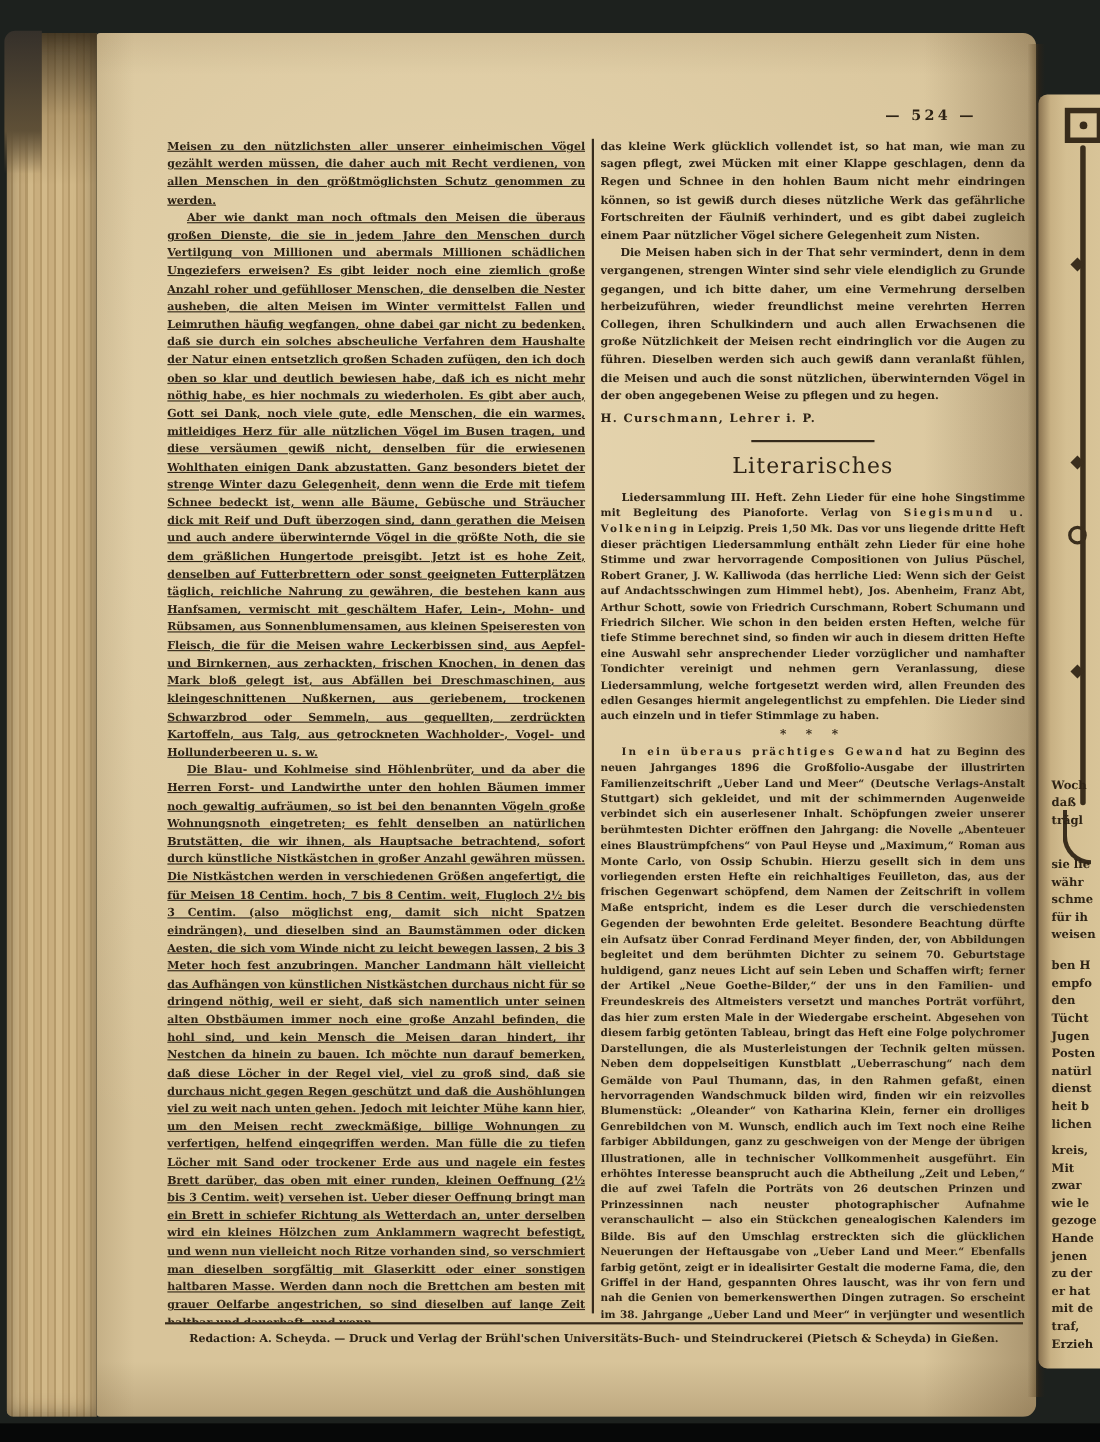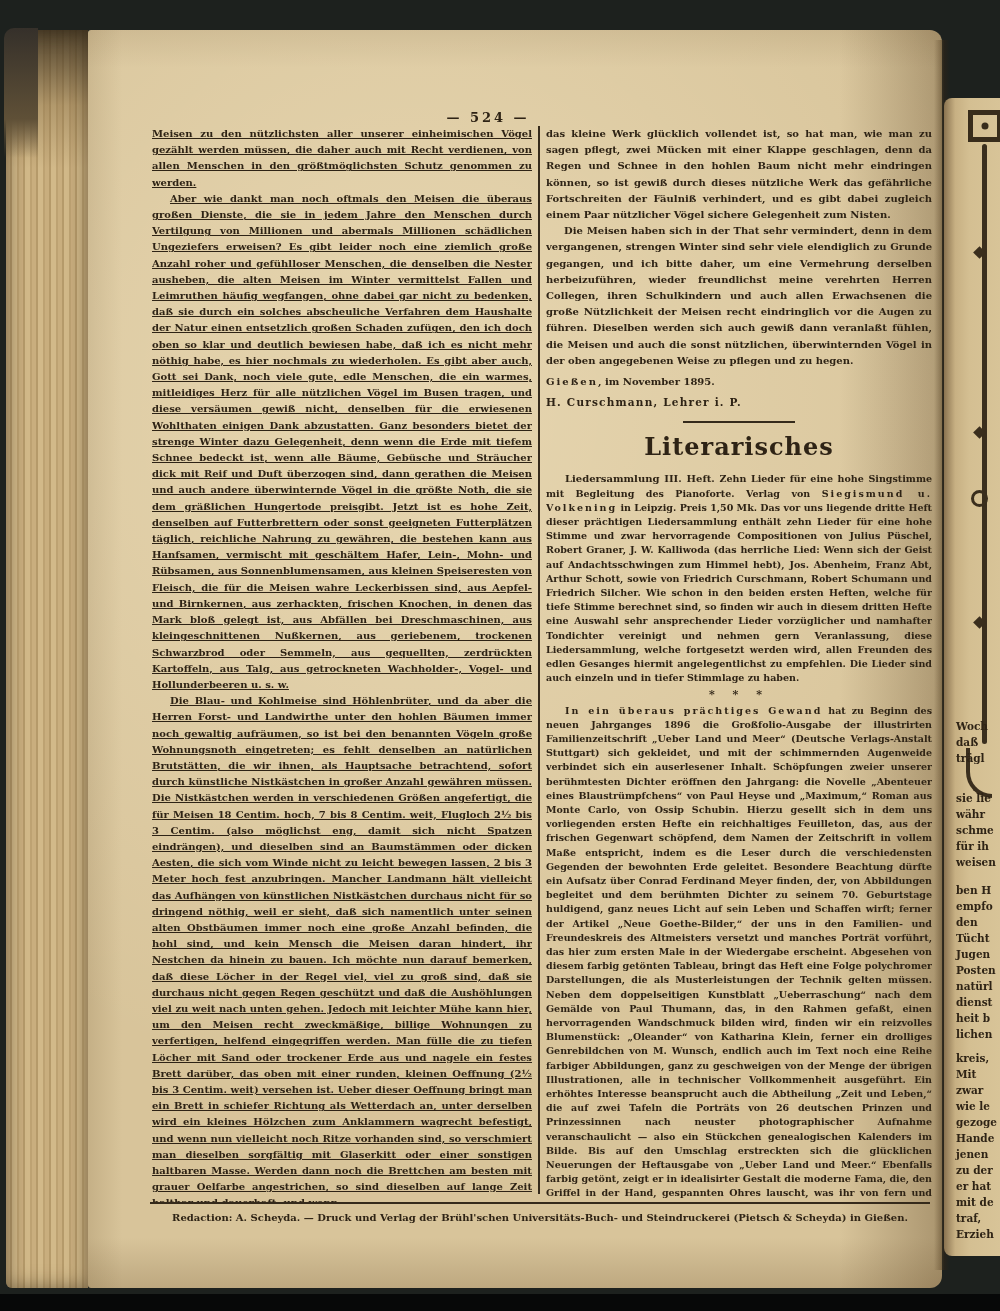--- a/index.html
+++ b/index.html
@@ -33,50 +33,50 @@
       linear-gradient(90deg, rgba(120,95,55,.20) 0, rgba(0,0,0,0) 4%, rgba(0,0,0,0) 88%, rgba(95,72,40,.38) 100%),
       linear-gradient(180deg, rgba(110,85,50,.15) 0, rgba(0,0,0,0) 3%, rgba(0,0,0,0) 96%, rgba(110,85,50,.25) 100%);
     border-radius:3px 12px 12px 3px;
     color:#2e2315;
   }
   .crease{
     position:absolute;left:934px;top:40px;width:16px;height:1230px;
     background:linear-gradient(90deg, rgba(0,0,0,0), rgba(90,70,40,.45) 45%, rgba(45,36,24,.6) 65%, rgba(0,0,0,0));
   }
   .next-page{
-    position:absolute;left:944px;top:98px;width:56px;height:1158px;
+    position:absolute;left:944px;top:86px;width:56px;height:1158px;
     background:linear-gradient(90deg,#8a7350,#c7b083 20%,#d4bf92 45%,#d8c498 100%);
     border-radius:8px 0 0 8px;overflow:hidden;
     color:#2e2315;
   }
   .bottom-band{position:absolute;left:0;top:1294px;width:1000px;height:17px;background:#070808;}
 
   
   .pageno{
-    position:absolute;top:80px;left:0;width:800px;text-align:center;
+    position:absolute;top:68px;left:0;width:800px;text-align:right;
     font-size:13px;font-weight:bold;letter-spacing:3px;
   }
   .cols{
     position:absolute;left:64px;top:96px;width:782px;height:1076px;
     display:flex;overflow:hidden;
   }
   .col{overflow:hidden;}
   .col-left{width:380px;margin-right:6px;text-decoration:underline;}
   .divider{width:2px;background:#352a1b;margin-right:6px;height:1068px;}
   .col-right{width:386px;}
 
   p{margin:0;text-align:justify;font-size:10px;line-height:16.2px;font-weight:bold;text-indent:1.8em;}
   p.cont{text-indent:0;}
 
   .dateline{text-align:left;text-indent:2.6em;margin-top:5px;}
   .sperr{letter-spacing:2px;}
   .signature{text-align:left;padding-right:26px;margin-top:4px;letter-spacing:1.2px;font-size:10.5px;}
   .sig-rule{width:112px;height:2px;background:#352a1b;margin:11px auto 9px;}
   .lit-heading{
-    font-size:24px;margin:0 0 11px;text-align:center;font-weight:bold;
+    font-size:20px;margin:0 0 11px;text-align:center;font-weight:normal;
     font-family:"DejaVu Serif",serif;letter-spacing:1px;
   }
   .review{font-size:9.5px;line-height:14.2px;text-indent:2em;}
   .review .lead{font-size:10px;}
   .asterism{text-align:center;font-size:11px;line-height:15px;letter-spacing:7px;font-weight:bold;margin:1px 0 2px;}
 
   .footer{
     position:absolute;left:62px;top:1172px;width:780px;
     border-top:2px solid #352a1b;padding-top:8px;
     text-align:center;font-size:10px;font-weight:bold;
@@ -115,21 +115,20 @@
         <p>Aber wie dankt man noch oftmals den Meisen die überaus großen Dienste, die sie in jedem Jahre den Menschen durch Vertilgung von Millionen und abermals Millionen schädlichen Ungeziefers erweisen? Es gibt leider noch eine ziemlich große Anzahl roher und gefühlloser Menschen, die denselben die Nester ausheben, die alten Meisen im Winter vermittelst Fallen und Leimruthen häufig wegfangen, ohne dabei gar nicht zu bedenken, daß sie durch ein solches abscheuliche Verfahren dem Haushalte der Natur einen entsetzlich großen Schaden zufügen, den ich doch oben so klar und deutlich bewiesen habe, daß ich es nicht mehr nöthig habe, es hier nochmals zu wiederholen. Es gibt aber auch, Gott sei Dank, noch viele gute, edle Menschen, die ein warmes, mitleidiges Herz für alle nützlichen Vögel im Busen tragen, und diese versäumen gewiß nicht, denselben für die erwiesenen Wohlthaten einigen Dank abzustatten. Ganz besonders bietet der strenge Winter dazu Gelegenheit, denn wenn die Erde mit tiefem Schnee bedeckt ist, wenn alle Bäume, Gebüsche und Sträucher dick mit Reif und Duft überzogen sind, dann gerathen die Meisen und auch andere überwinternde Vögel in die größte Noth, die sie dem gräßlichen Hungertode preisgibt. Jetzt ist es hohe Zeit, denselben auf Futterbrettern oder sonst geeigneten Futterplätzen täglich, reichliche Nahrung zu gewähren, die bestehen kann aus Hanfsamen, vermischt mit geschältem Hafer, Lein-, Mohn- und Rübsamen, aus Sonnenblumensamen, aus kleinen Speiseresten von Fleisch, die für die Meisen wahre Leckerbissen sind, aus Aepfel- und Birnkernen, aus zerhackten, frischen Knochen, in denen das Mark bloß gelegt ist, aus Abfällen bei Dreschmaschinen, aus kleingeschnittenen Nußkernen, aus geriebenem, trockenen Schwarzbrod oder Semmeln, aus gequellten, zerdrückten Kartoffeln, aus Talg, aus getrockneten Wachholder-, Vogel- und Hollunderbeeren u. s. w.</p>
         <p>Die Blau- und Kohlmeise sind Höhlenbrüter, und da aber die Herren Forst- und Landwirthe unter den hohlen Bäumen immer noch gewaltig aufräumen, so ist bei den benannten Vögeln große Wohnungsnoth eingetreten; es fehlt denselben an natürlichen Brutstätten, die wir ihnen, als Hauptsache betrachtend, sofort durch künstliche Nistkästchen in großer Anzahl gewähren müssen. Die Nistkästchen werden in verschiedenen Größen angefertigt, die für Meisen 18 Centim. hoch, 7 bis 8 Centim. weit, Flugloch 2½ bis 3 Centim. (also möglichst eng, damit sich nicht Spatzen eindrängen), und dieselben sind an Baumstämmen oder dicken Aesten, die sich vom Winde nicht zu leicht bewegen lassen, 2 bis 3 Meter hoch fest anzubringen. Mancher Landmann hält vielleicht das Aufhängen von künstlichen Nistkästchen durchaus nicht für so dringend nöthig, weil er sieht, daß sich namentlich unter seinen alten Obstbäumen immer noch eine große Anzahl befinden, die hohl sind, und kein Mensch die Meisen daran hindert, ihr Nestchen da hinein zu bauen. Ich möchte nun darauf bemerken, daß diese Löcher in der Regel viel, viel zu groß sind, daß sie durchaus nicht gegen Regen geschützt und daß die Aushöhlungen viel zu weit nach unten gehen. Jedoch mit leichter Mühe kann hier, um den Meisen recht zweckmäßige, billige Wohnungen zu verfertigen, helfend eingegriffen werden. Man fülle die zu tiefen Löcher mit Sand oder trockener Erde aus und nagele ein festes Brett darüber, das oben mit einer runden, kleinen Oeffnung (2½ bis 3 Centim. weit) versehen ist. Ueber dieser Oeffnung bringt man ein Brett in schiefer Richtung als Wetterdach an, unter derselben wird ein kleines Hölzchen zum Anklammern wagrecht befestigt, und wenn nun vielleicht noch Ritze vorhanden sind, so verschmiert man dieselben sorgfältig mit Glaserkitt oder einer sonstigen haltbaren Masse. Werden dann noch die Brettchen am besten mit grauer Oelfarbe angestrichen, so sind dieselben auf lange Zeit haltbar und dauerhaft, und wenn</p>
       </div>
 
       <div class="divider"></div>
 
       <div class="col col-right">
         <p class="cont">das kleine Werk glücklich vollendet ist, so hat man, wie man zu sagen pflegt, zwei Mücken mit einer Klappe geschlagen, denn da Regen und Schnee in den hohlen Baum nicht mehr eindringen können, so ist gewiß durch dieses nützliche Werk das gefährliche Fortschreiten der Fäulniß verhindert, und es gibt dabei zugleich einem Paar nützlicher Vögel sichere Gelegenheit zum Nisten.</p>
         <p>Die Meisen haben sich in der That sehr vermindert, denn in dem vergangenen, strengen Winter sind sehr viele elendiglich zu Grunde gegangen, und ich bitte daher, um eine Vermehrung derselben herbeizuführen, wieder freundlichst meine verehrten Herren Collegen, ihren Schulkindern und auch allen Erwachsenen die große Nützlichkeit der Meisen recht eindringlich vor die Augen zu führen. Dieselben werden sich auch gewiß dann veranlaßt fühlen, die Meisen und auch die sonst nützlichen, überwinternden Vögel in der oben angegebenen Weise zu pflegen und zu hegen.</p>
 
-        <p class="dateline cont"><span class="sperr">Gießen</span><span>, im November 1895.</span></p>
 
         <p class="signature cont">H. Curschmann, Lehrer i. P.</p>
 
         <div class="sig-rule"></div>
 
         <h2 class="lit-heading">Literarisches</h2>
 
         <p class="review"><b class="lead">Liedersammlung III. Heft.</b><span> Zehn Lieder für eine hohe Singstimme mit Begleitung des Pianoforte. Verlag von </span><span class="sperr">Siegismund u. Volkening</span><span> in Leipzig. Preis 1,50 Mk. Das vor uns liegende dritte Heft dieser prächtigen Liedersammlung enthält zehn Lieder für eine hohe Stimme und zwar hervorragende Compositionen von Julius Püschel, Robert Graner, J. W. Kalliwoda (das herrliche Lied: Wenn sich der Geist auf Andachtsschwingen zum Himmel hebt), Jos. Abenheim, Franz Abt, Arthur Schott, sowie von Friedrich Curschmann, Robert Schumann und Friedrich Silcher. Wie schon in den beiden ersten Heften, welche für tiefe Stimme berechnet sind, so finden wir auch in diesem dritten Hefte eine Auswahl sehr ansprechender Lieder vorzüglicher und namhafter Tondichter vereinigt und nehmen gern Veranlassung, diese Liedersammlung, welche fortgesetzt werden wird, allen Freunden des edlen Gesanges hiermit angelegentlichst zu empfehlen. Die Lieder sind auch einzeln und in tiefer Stimmlage zu haben.</span></p>
 
         <div class="asterism">* * *</div>

